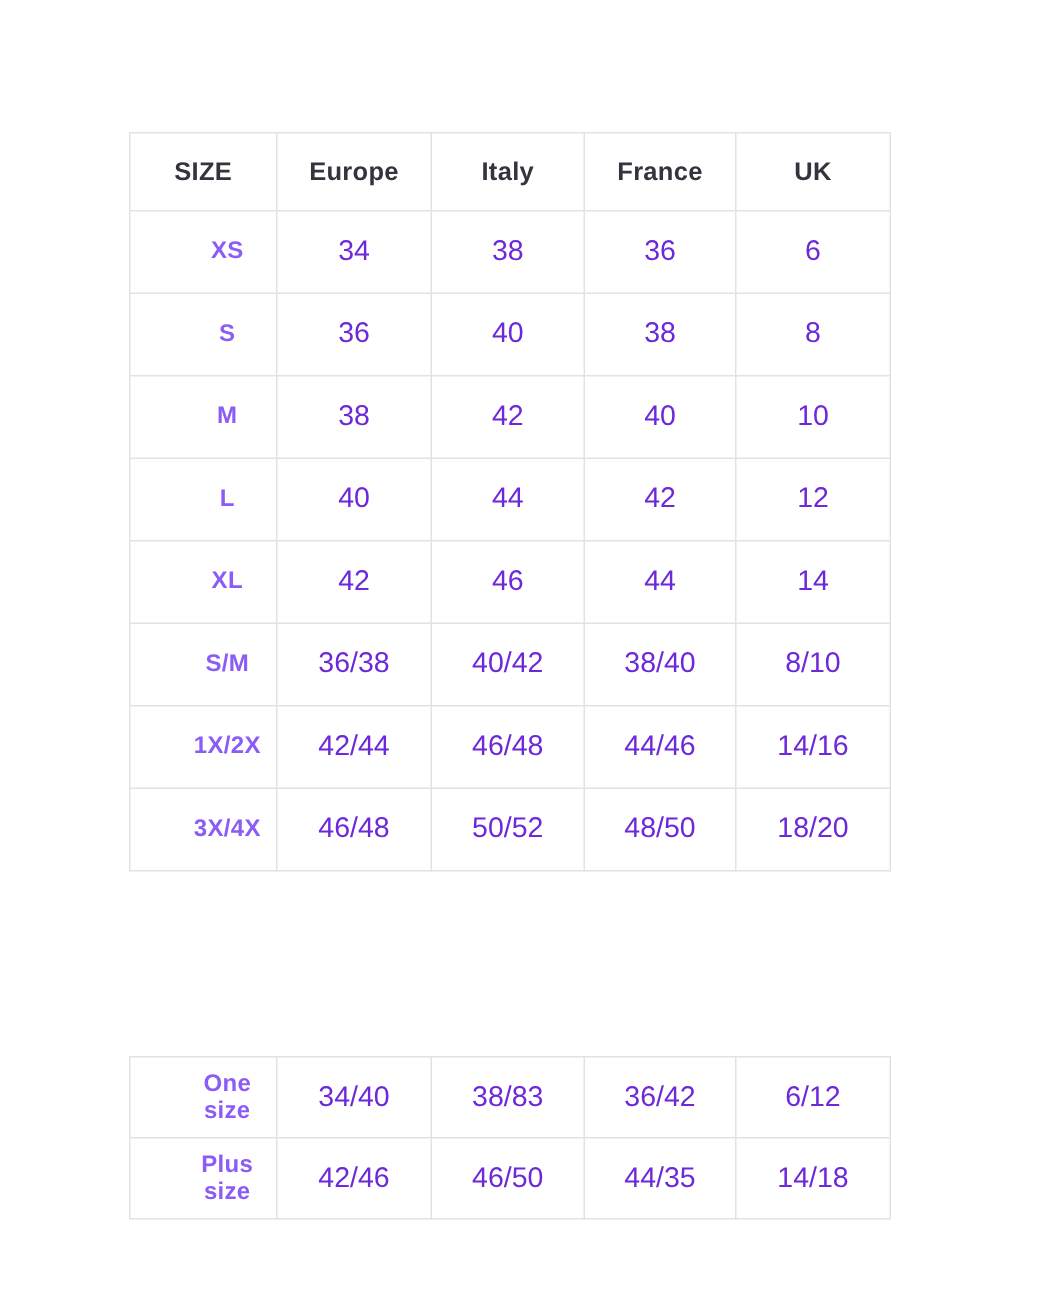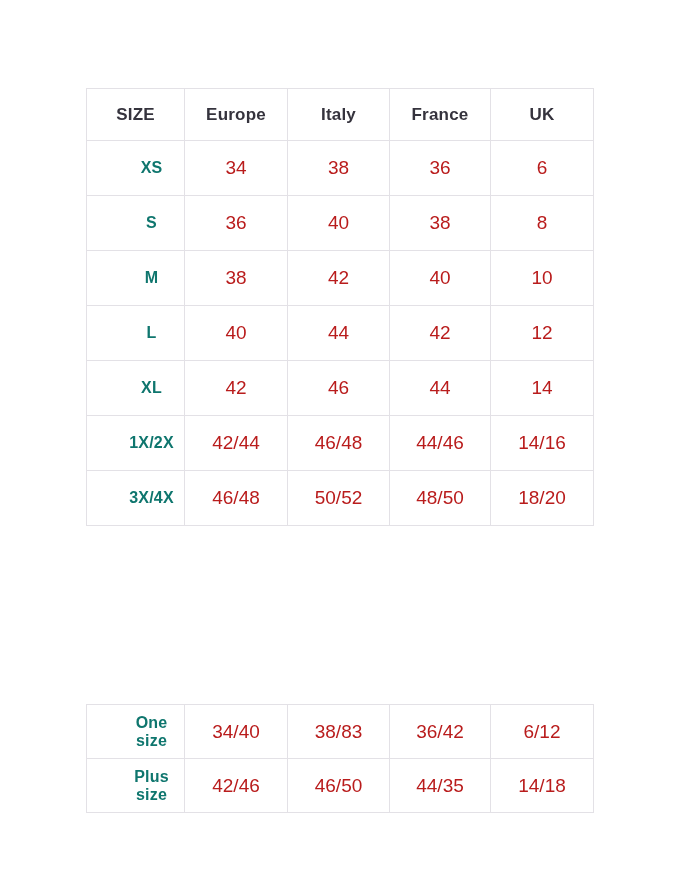--- a/index.html
+++ b/index.html
@@ -39,28 +39,28 @@
   #extra-table tr { height: 54px; }
   thead th {
     font-size: 17px;
     font-weight: bold;
     color: #35333d;
     letter-spacing: 0.2px;
   }
   tbody th {
     font-size: 16px;
     font-weight: bold;
-    color: #0f766e;
+    color: #8b5cf6;
     letter-spacing: 0.2px;
     padding-left: 32px;
   }
   td {
     font-size: 19px;
     font-weight: 400;
-    color: #b91c1c;
+    color: #6d28d9;
   }
 </style>
 </head>
 <body>
 
 <table id="main-table">
   <colgroup>
     <col class="col-size">
       <col class="col-europe">
       <col class="col-italy">
@@ -106,20 +106,27 @@
       <td>12</td>
     </tr>
     <tr>
       <th>XL</th>
       <td>42</td>
       <td>46</td>
       <td>44</td>
       <td>14</td>
     </tr>
     <tr>
+      <th>S/M</th>
+      <td>36/38</td>
+      <td>40/42</td>
+      <td>38/40</td>
+      <td>8/10</td>
+    </tr>
+    <tr>
       <th>1X/2X</th>
       <td>42/44</td>
       <td>46/48</td>
       <td>44/46</td>
       <td>14/16</td>
     </tr>
     <tr>
       <th>3X/4X</th>
       <td>46/48</td>
       <td>50/52</td>

